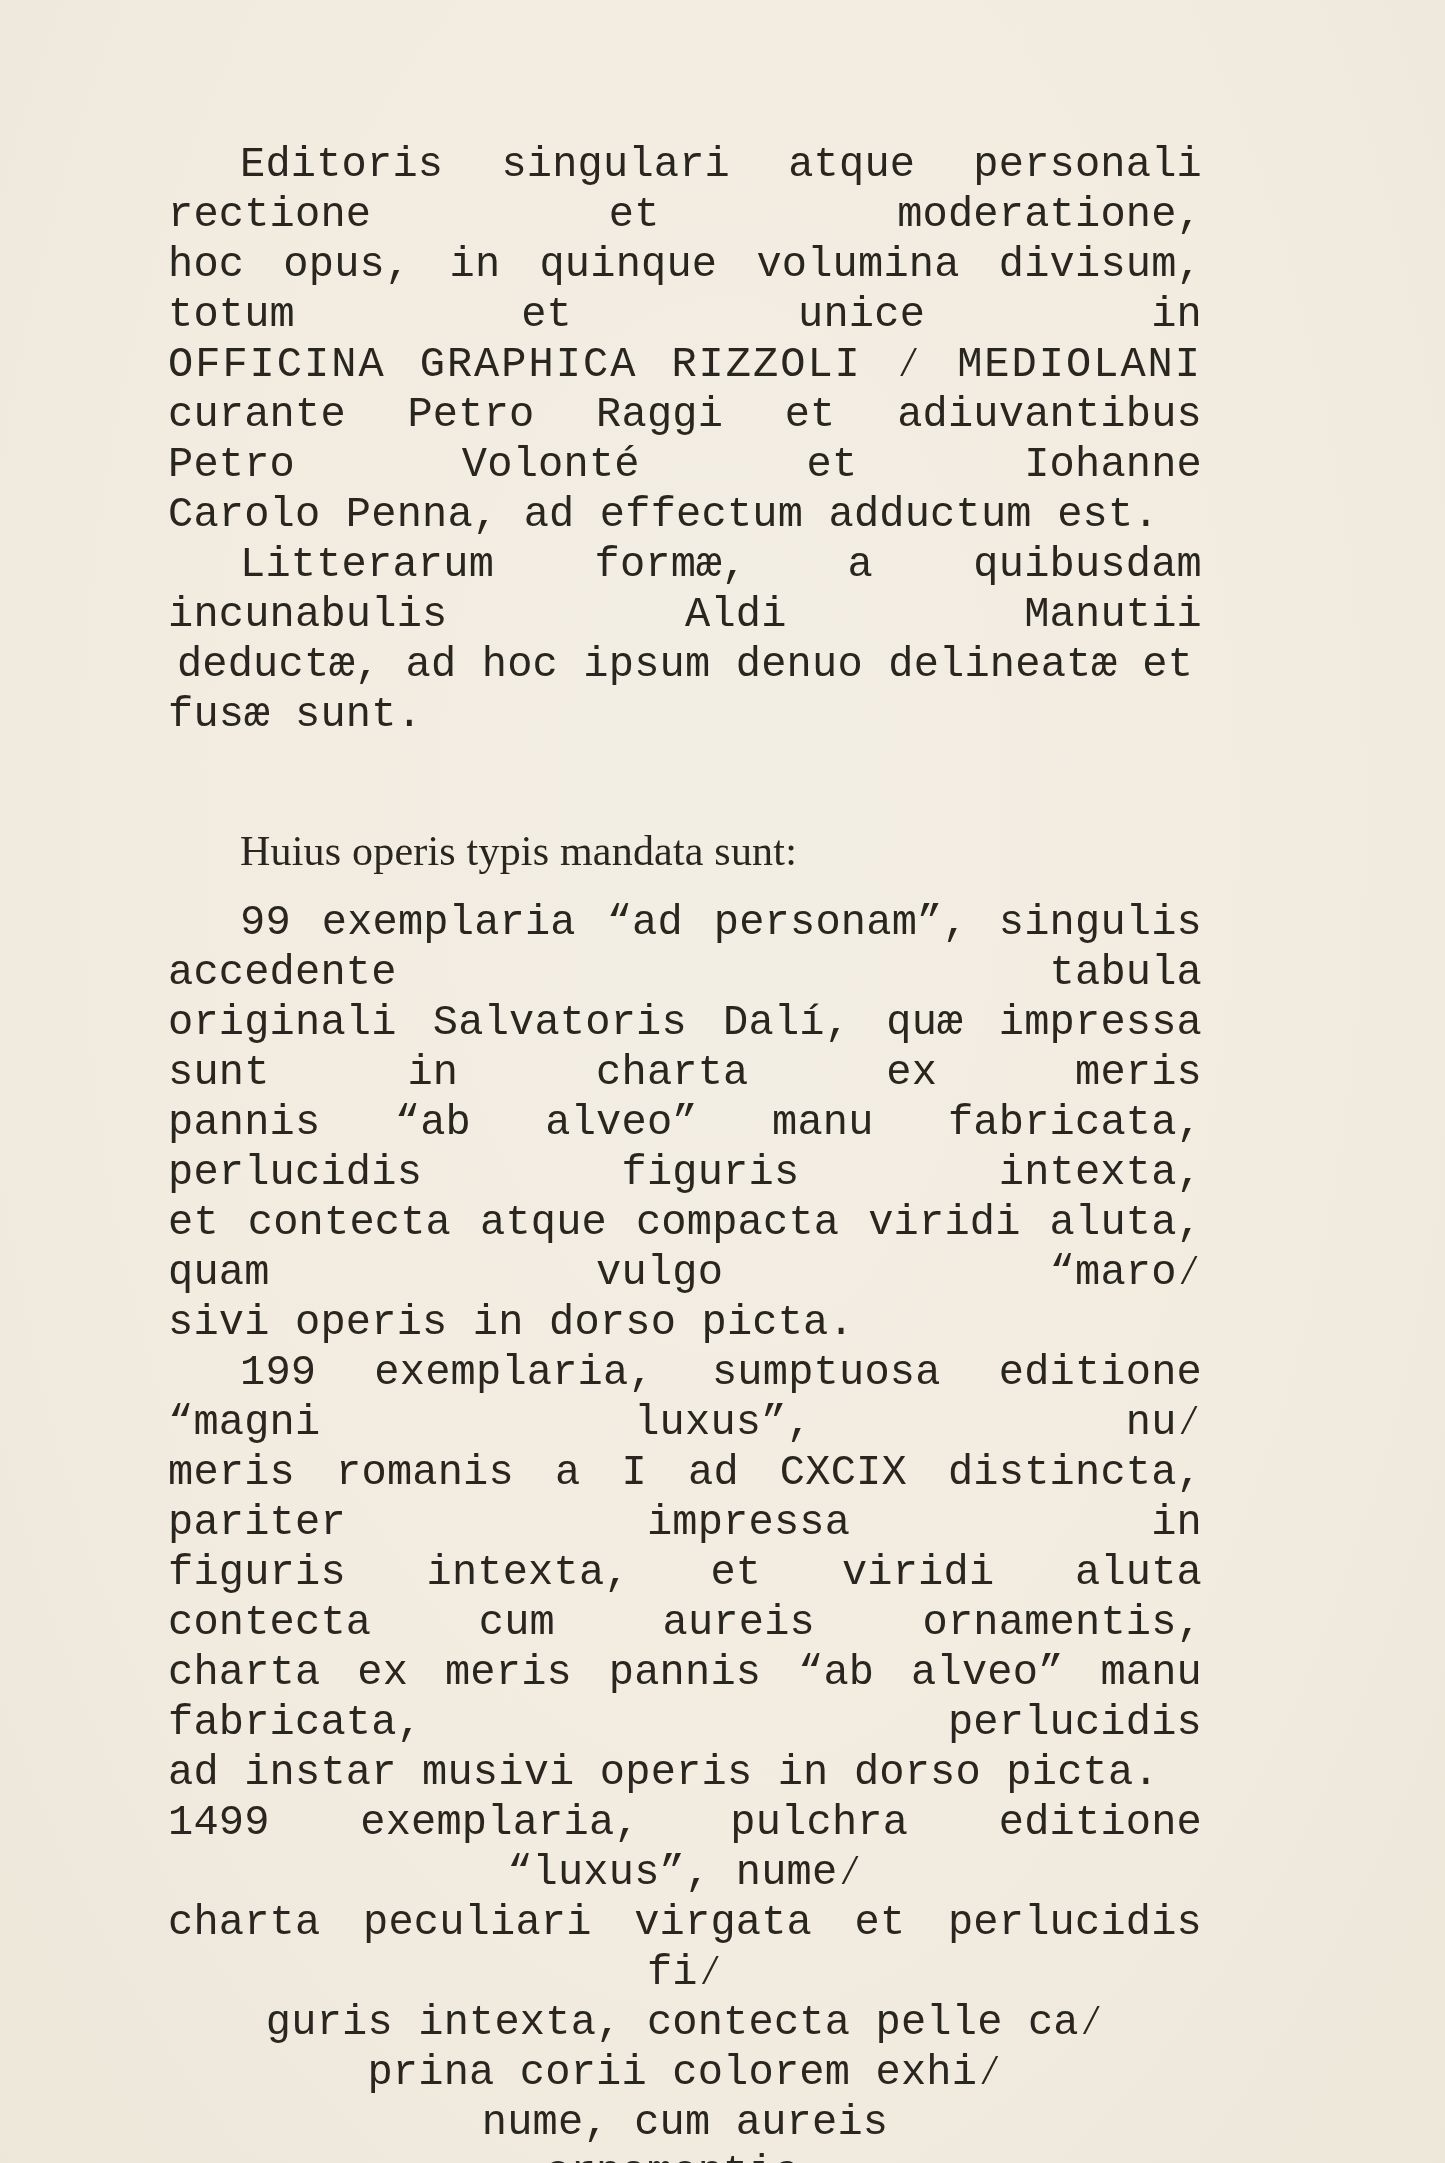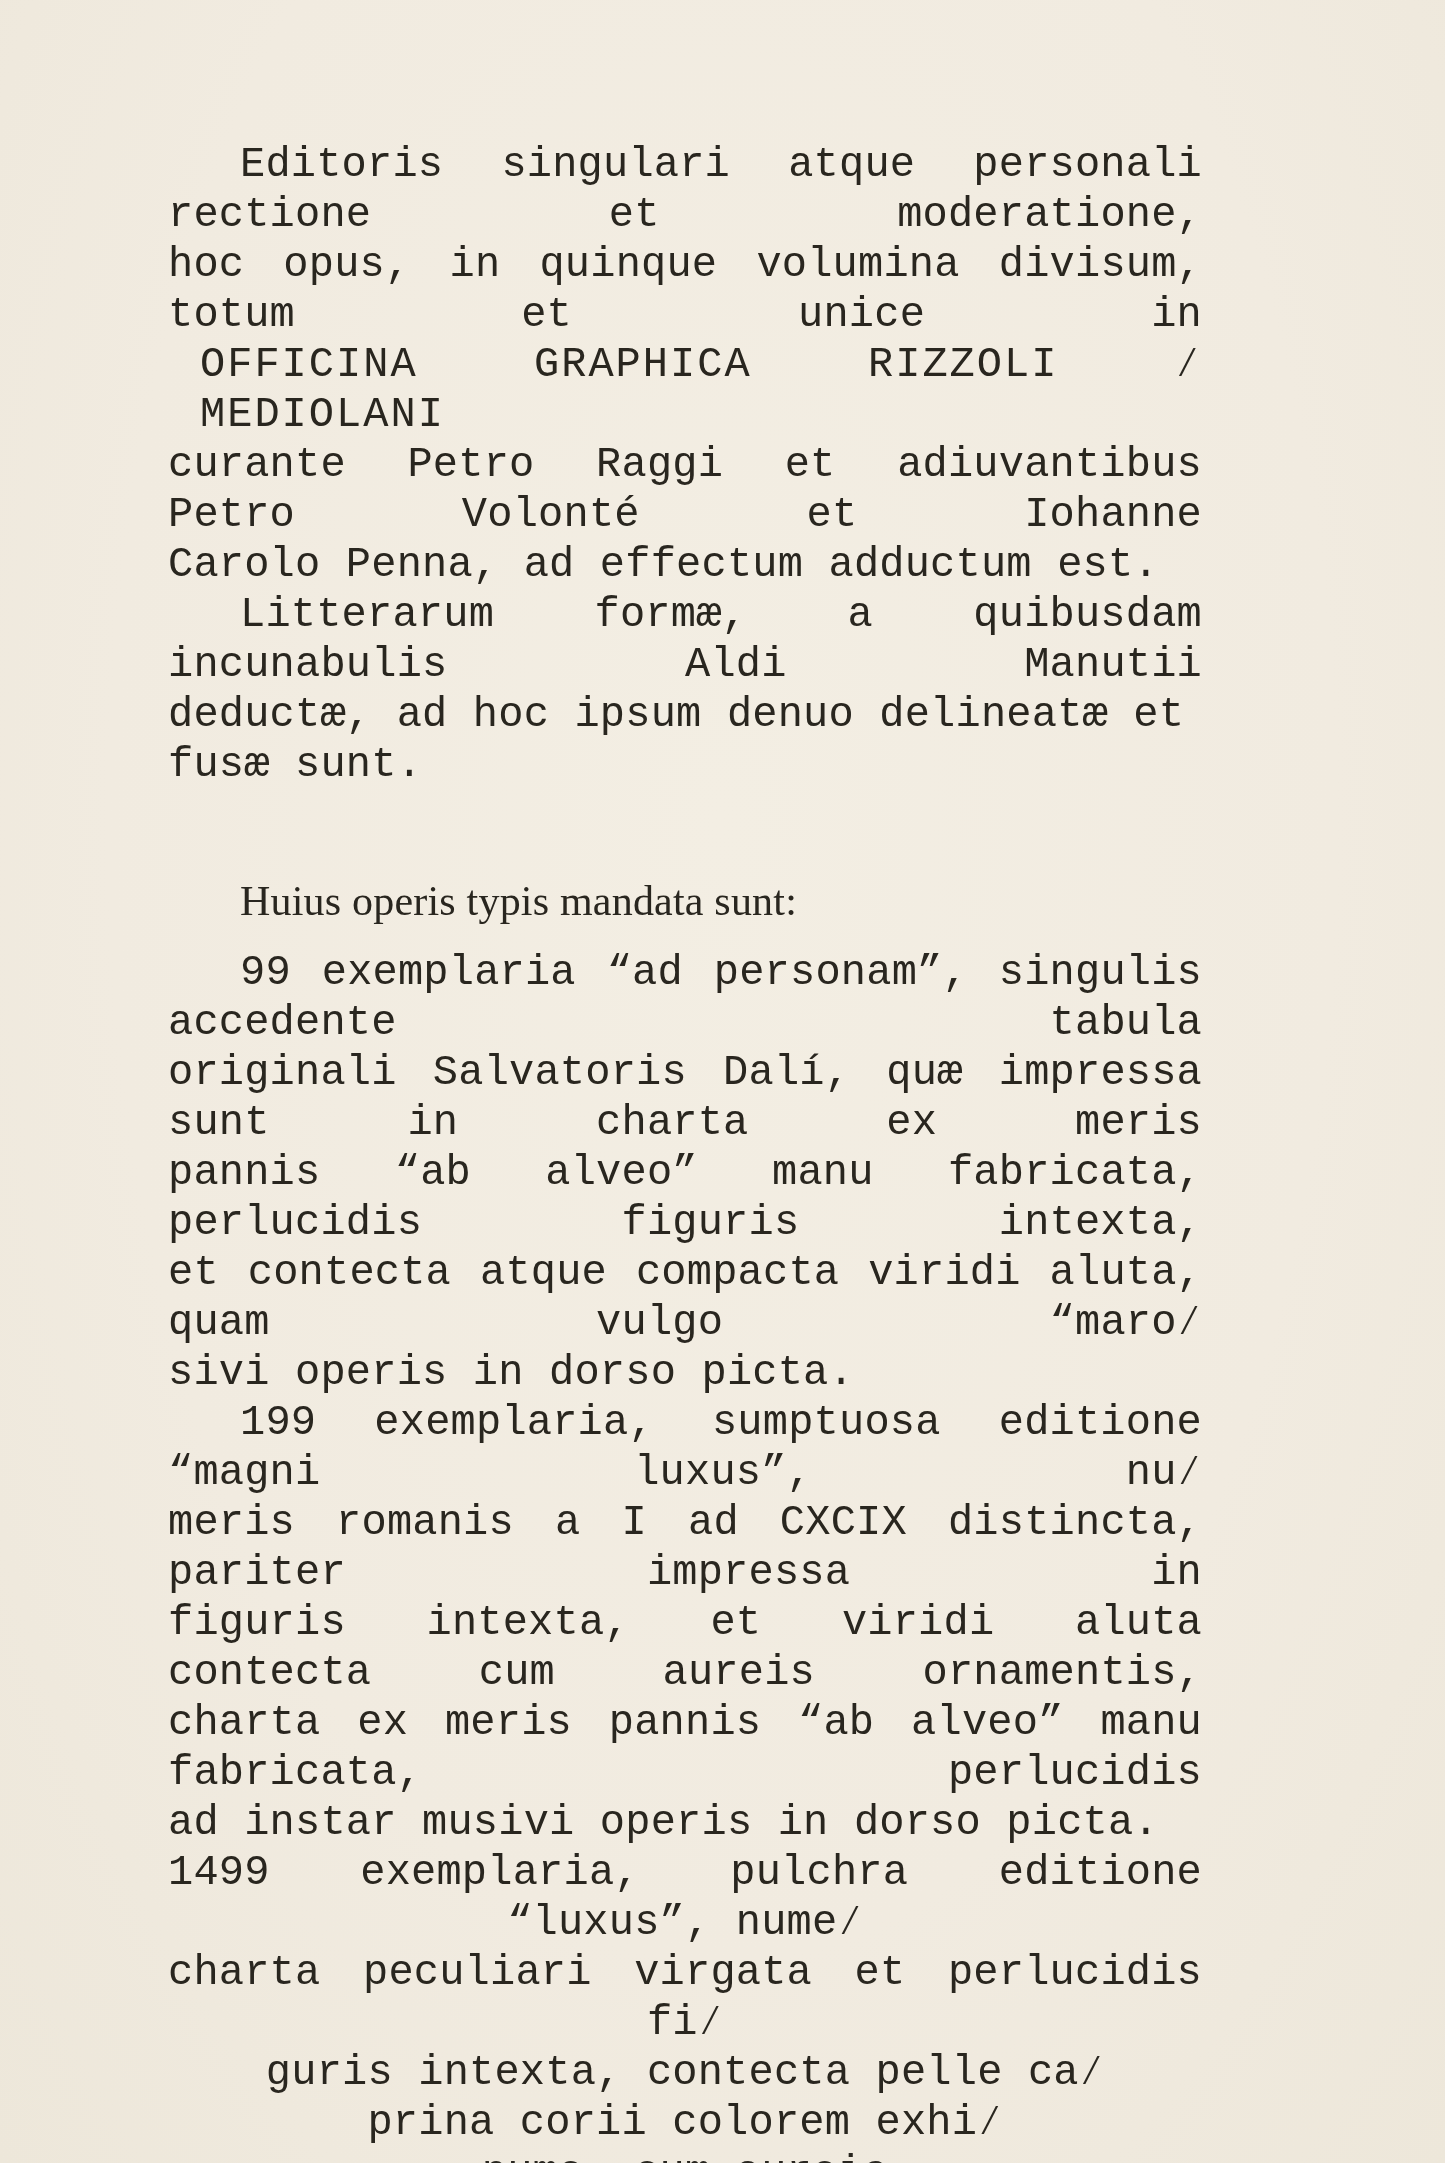--- a/index.html
+++ b/index.html
@@ -22,24 +22,24 @@
     width: 1034px;
     font-size: 42px;
     line-height: 50px;
     letter-spacing: 0.2px;
   }
   .line {
     text-align: justify;
     text-align-last: justify;
     white-space: normal;
   }
-  .line.left   { text-align: left;  text-align-last: left; }
+  .line.left   { text-align: center;  text-align-last: left; }
   .line.center { text-align-last: center; }
   .line.indent { text-indent: 72px; }
-  .line.caps   { letter-spacing: 2px; margin-left: 32px; }
+  .line.caps   { letter-spacing: 2px; }
   .heading-line { margin-top: 86px; margin-bottom: 22px; }
   .para { margin: 0; font-family: Liberation Mono, monospace; }
 </style>
 </head>
 <body>
 
 <div class="page">
   <div class="text-block">
 
     <div class="para">

